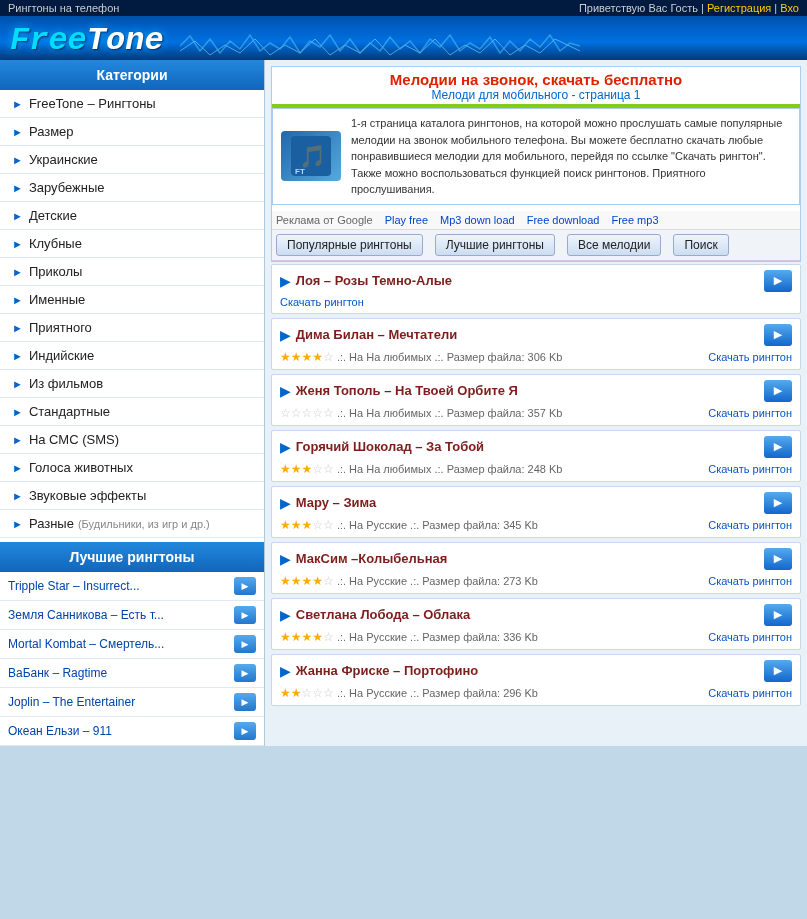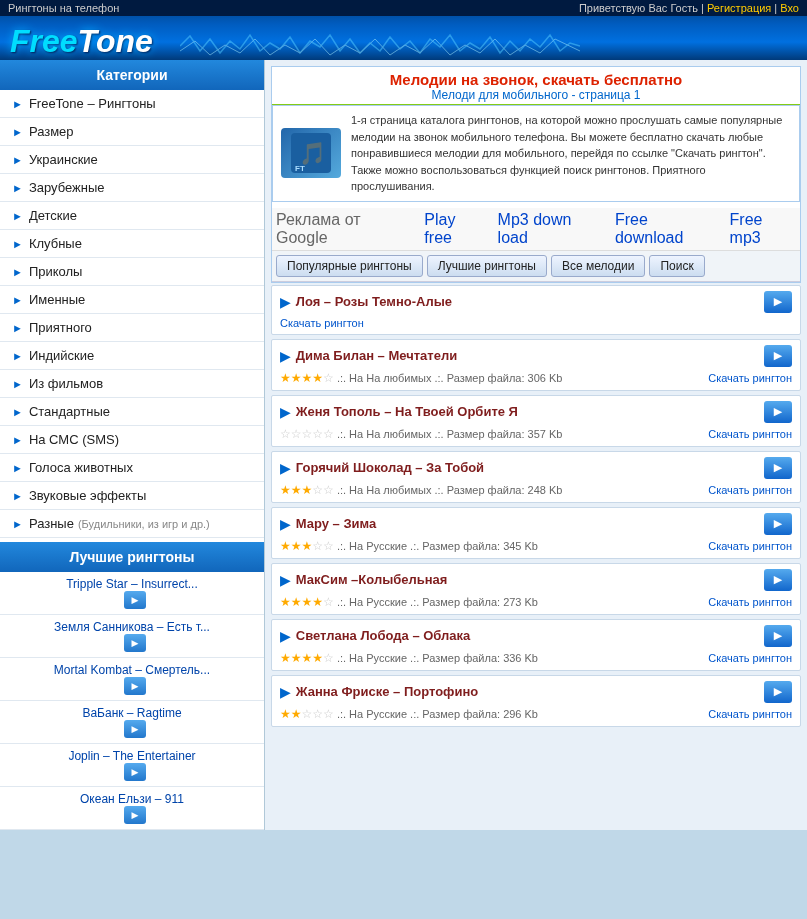--- a/index.html
+++ b/index.html
@@ -99,21 +99,20 @@
       padding: 7px 0;
       margin-top: 4px;
     }
     .sidebar-best-item {
       display: flex;
       align-items: center;
       justify-content: space-between;
       padding: 5px 8px;
       border-bottom: 1px solid #e0e8f0;
       background: #fff;
-      flex-direction: column;
     }
     .sidebar-best-item a {
       color: #0044aa;
       text-decoration: none;
       font-size: 12px;
       flex: 1;
     }
     .play-btn-small {
       background: linear-gradient(180deg, #55aaee, #2277cc);
       border: none;
@@ -153,43 +152,43 @@
       align-items: center;
       justify-content: center;
       margin-right: 10px;
       color: white;
       font-size: 22px;
     }
     .content-header-text { flex: 1; font-size: 11px; color: #333; line-height: 1.5; }
 
     .content-title {
       background: #fff;
-      border-bottom: 1px solid #84cc16;
+      border-bottom: 4px solid #84cc16;
       text-align: center;
       padding: 4px 0 2px;
       margin-bottom: 0;
     }
     .content-title h2 { color: #dd2200; font-size: 15px; font-weight: bold; }
     .content-title p { color: #0066cc; font-size: 12px; }
 
     .ads-bar {
       display: flex;
       align-items: center;
       gap: 12px;
       padding: 3px 4px;
-      font-size: 16px;
+      font-size: 11px;
       background: #f8f8f8;
       border-bottom: 1px solid #ddd;
     }
     .ads-bar a { color: #0044cc; text-decoration: none; }
     .ads-label { color: #666; }
 
     .nav-buttons {
       display: flex;
-      gap: 4px;
+      gap: 12px;
       padding: 4px;
       background: #f0f4f8;
       border-bottom: 1px solid #ccd;
     }
     .nav-btn {
       background: linear-gradient(180deg, #eef4ff, #ccddf0);
       border: 1px solid #99aacc;
       border-radius: 3px;
       padding: 3px 10px;
       font-size: 12px;
@@ -256,21 +255,21 @@
 <div id="header">
   <div class="top-bar">
     <span>Рингтоны на телефон</span>
     <span>
       <span>Приветствую Вас Гость |</span>
       <a>Регистрация</a>
       <span> | </span>
       <a>Вхо</a>
     </span>
   </div>
-  <div style="display:flex; align-items:flex-end; position:relative; height:48px;">
+  <div style="display:flex; align-items:center; position:relative; height:48px;font-family:Liberation Mono, monospace;">
     <div class="logo">
       <span class="free">Free</span><span class="tone">Tone</span>
     </div>
 
     <svg class="wave-line" viewBox="0 0 400 30" preserveAspectRatio="none">
       <polyline points="0,15 10,5 20,20 30,8 40,22 50,10 60,18 70,4 80,20 90,12 100,18 110,6 120,22 130,10 140,16 150,4 160,20 170,8 180,22 190,12 200,20 210,6 220,18 230,10 240,22 250,8 260,16 270,4 280,20 290,12 300,18 310,6 320,22 330,10 340,20 350,8 360,16 370,4 380,20 390,12 400,15" fill="none" stroke="#55ccff" stroke-width="1.5"></polyline>
       <polyline points="0,20 15,10 30,24 45,14 60,22 75,8 90,24 105,14 120,22 135,8 150,24 165,14 180,22 195,8 210,24 225,14 240,22 255,8 270,24 285,14 300,22 315,8 330,24 345,14 360,22 375,8 400,20" fill="none" stroke="#aaeeff" stroke-width="1"></polyline>
     </svg>
     <div class="tagline">FREETONE – mp3 рингтоны для моби</div>
   </div>

